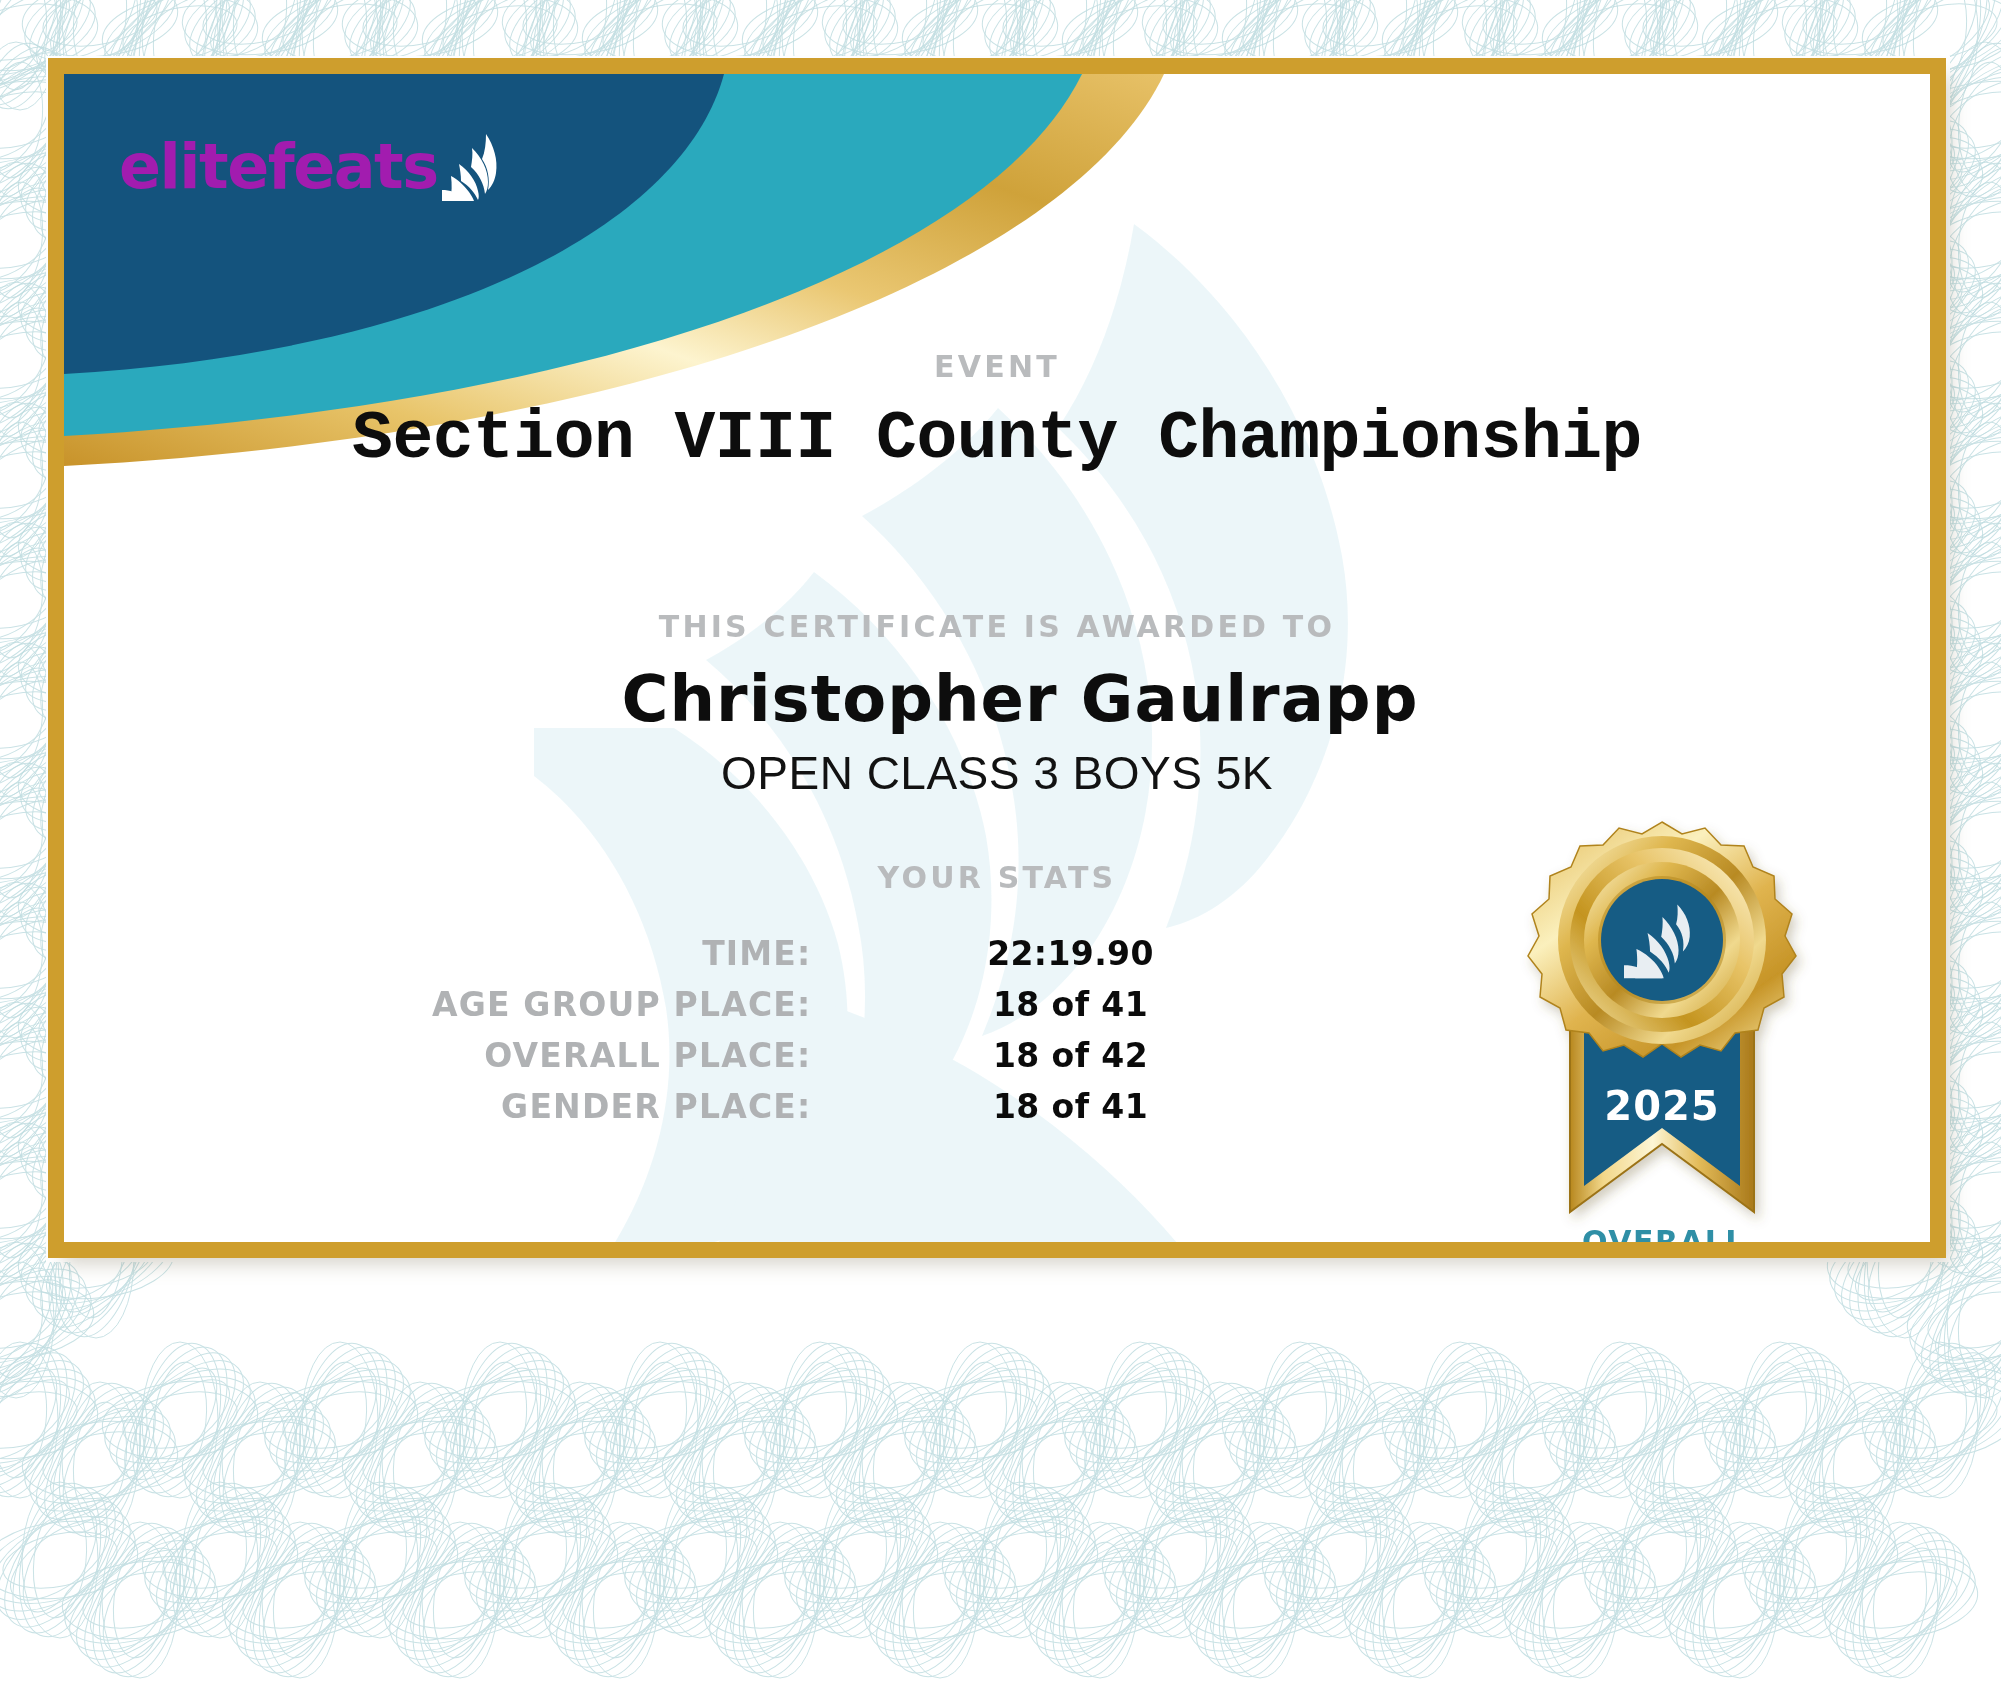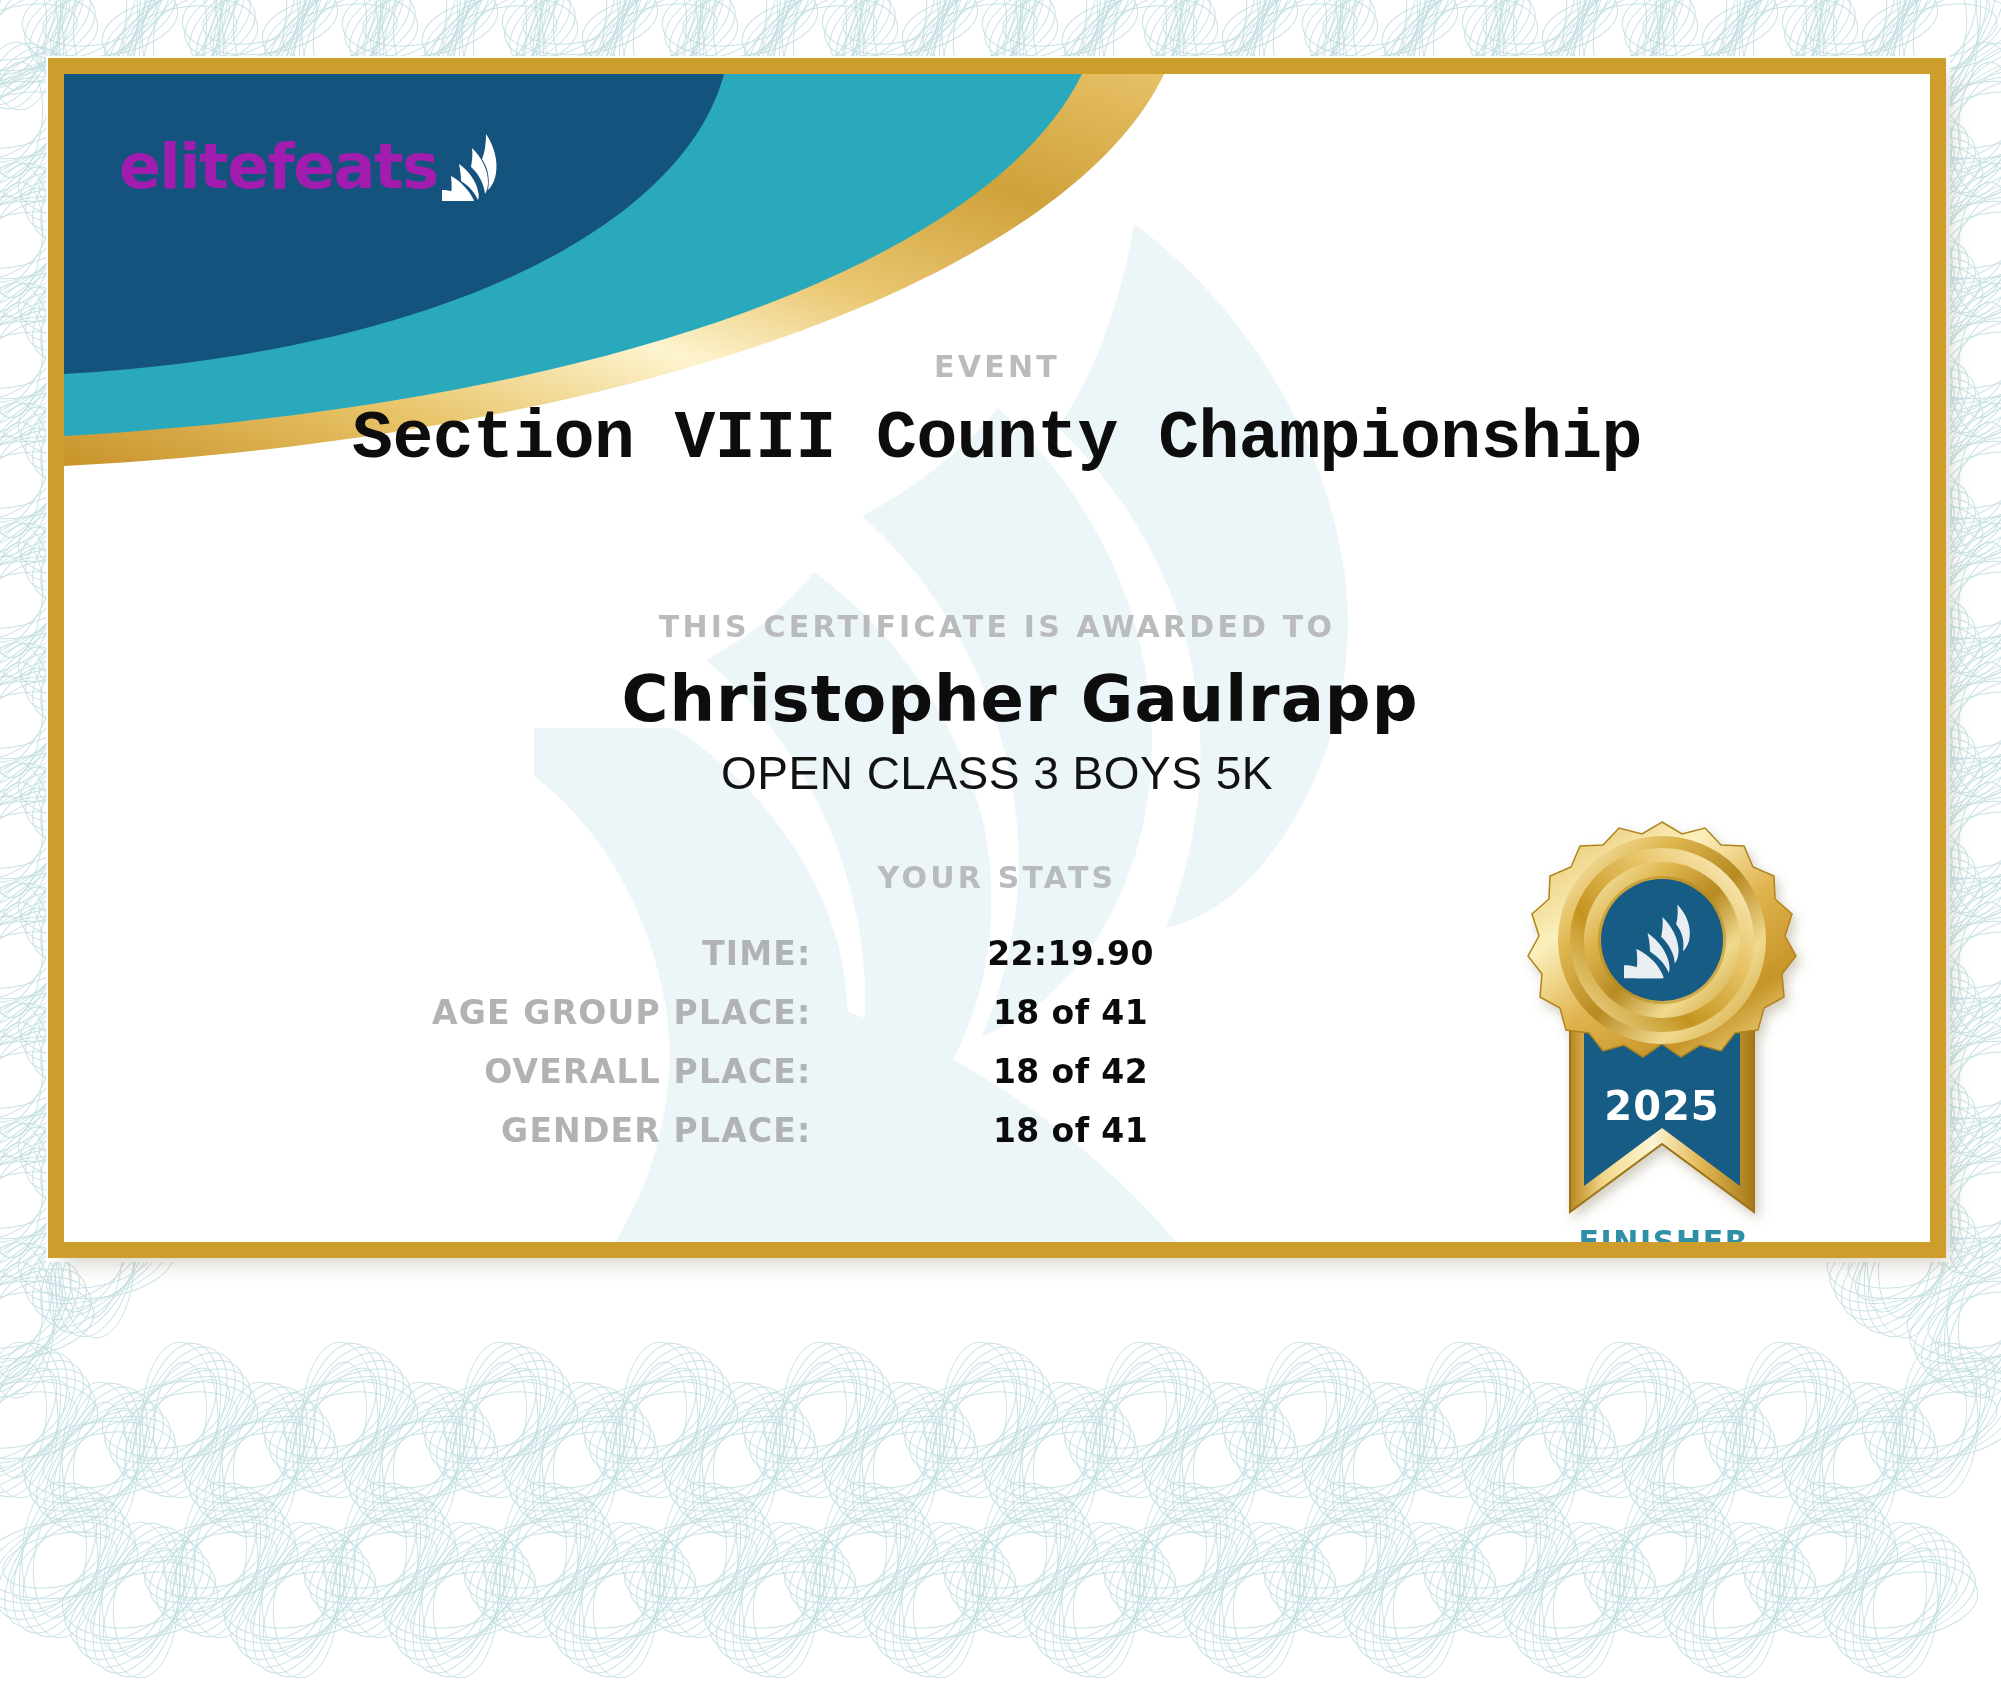--- a/index.html
+++ b/index.html
@@ -111,21 +111,21 @@
 
   .stats-kicker{position:absolute;left:0;right:0;top:786px;}
 
   
   .stats{
     position:absolute;
     left:0;top:860px;
     width:1504px;
     display:flex;
     flex-direction:column;
-    gap:20px;
+    gap:12px;
   }
   .stat-row{
     display:flex;
     justify-content:center;
     align-items:baseline;
     width:100%;
   }
   .stat-label{
     width:500px;
     text-align:right;
@@ -488,19 +488,19 @@
               <path d="M6,102 C20,104 38,110 52,117 C56,119 60,121 62,123
                        L0,123 L0,102 Z"></path>
             </g>
 
             <text x="150" y="306" text-anchor="middle" font-family="DejaVu Sans, sans-serif" font-size="40" font-weight="700" letter-spacing="1" fill="#ffffff">2025</text>
           </g>
         </svg>
       </div>
 
       <div class="finisher-text">
-        <div>FINISHER</div>
+        <div>OVERALL</div>
 
       </div>
 
     </div>
   </div>
 </div>
 
 </body></html>

